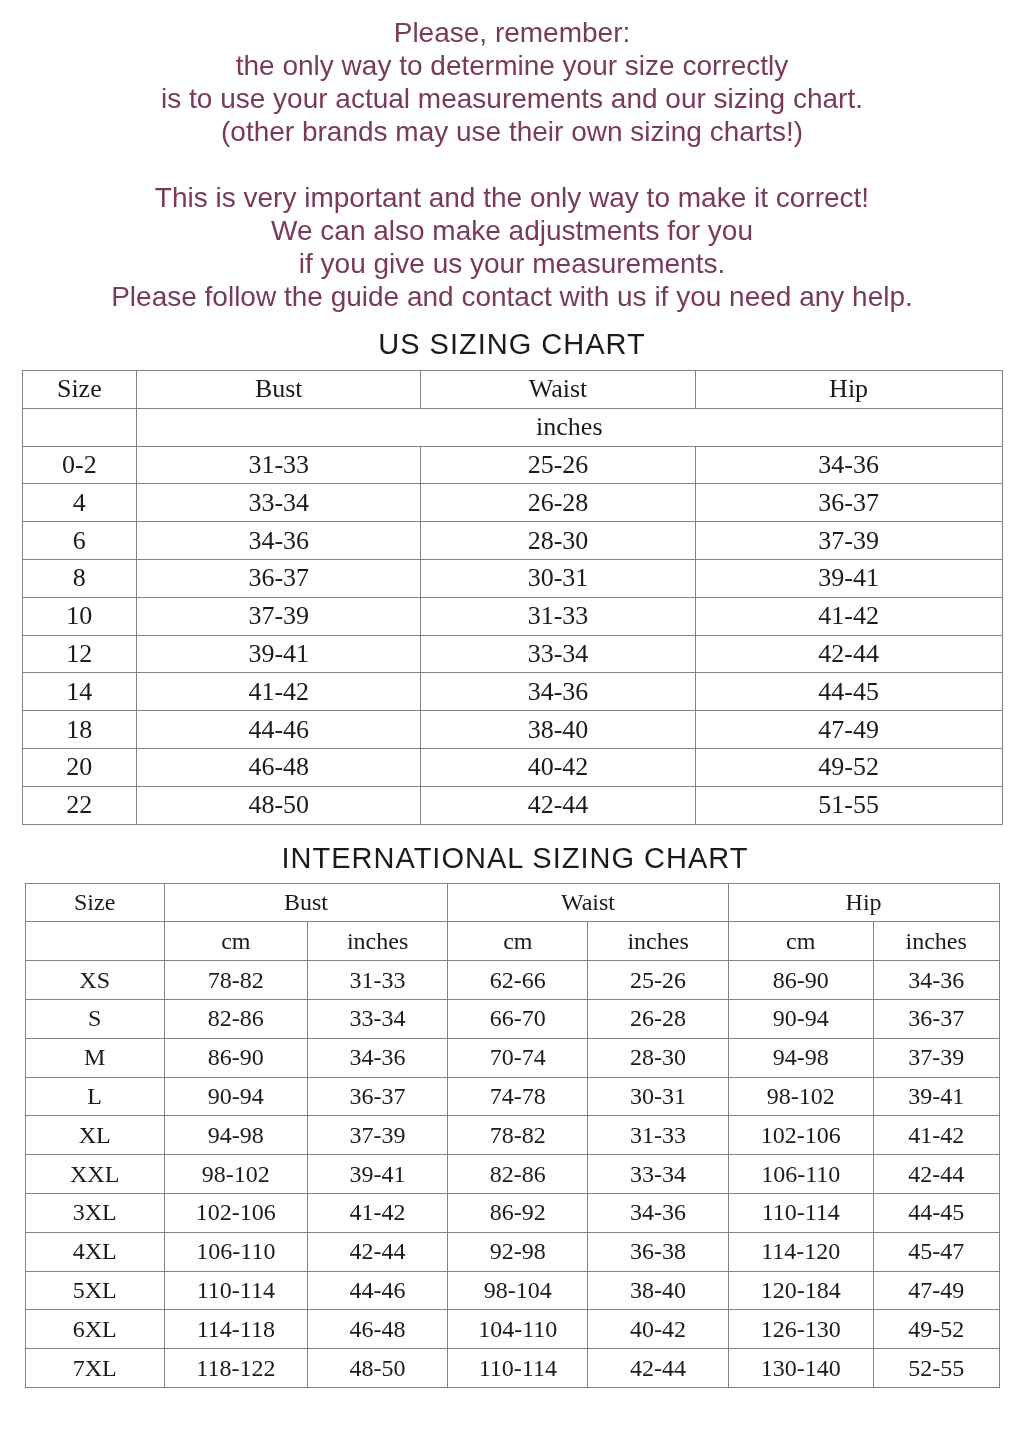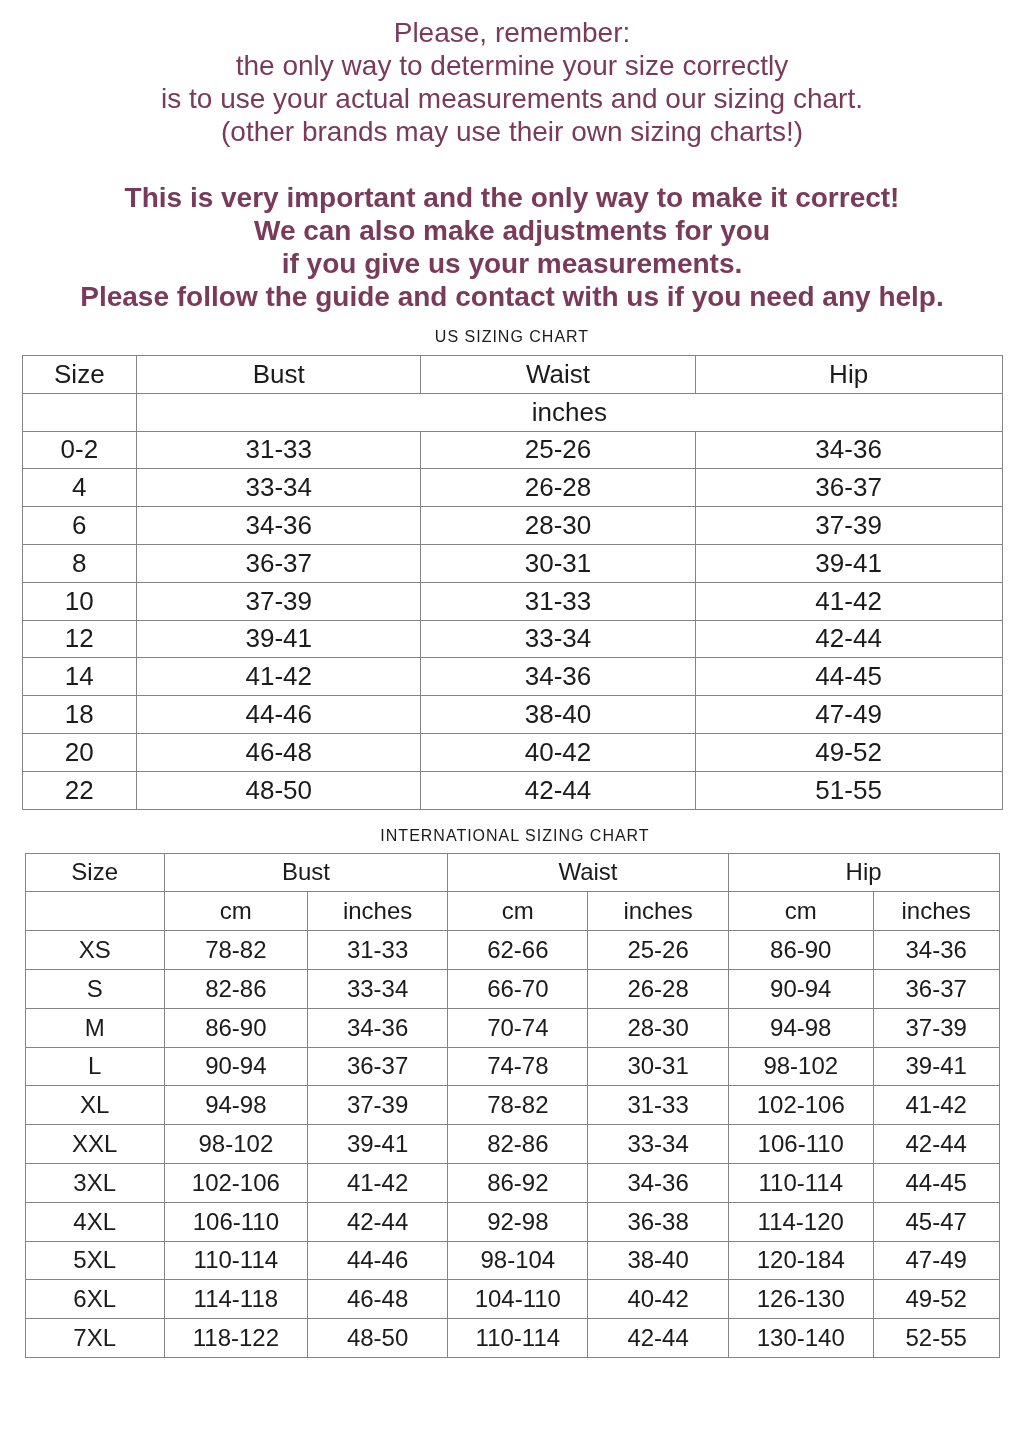--- a/index.html
+++ b/index.html
@@ -21,39 +21,40 @@
   }
   
   .intro {
     padding-top: 16px;
     text-align: center;
     color: var(--accent, #7a3a59);
     font-size: 28px;
     line-height: 33px;
   }
   .intro .para { margin: 0; }
-  .intro .para + .para { margin-top: 33px; font-weight: bold; }
+  .intro .para + .para { margin-top: 33px; }
   .intro .line { display: block; white-space: nowrap; }
 
   
   .chart-title {
     text-align: center;
     color: #1b1b1b;
-    font-size: 16px;
+    font-size: 29px;
     letter-spacing: 1px;
     white-space: nowrap;
   }
   .chart-title.us   { margin-top: 15px; margin-bottom: 9px; }
   .chart-title.intl { margin-top: 17px; margin-bottom: 8px; padding-left: 6px; }
 
   
   table {
     border-collapse: collapse;
     margin: 0 auto;
     table-layout: fixed;
+    font-family: Liberation Serif, serif;
   }
   th, td {
     border: 1px solid var(--border, #848484);
     text-align: center;
     vertical-align: middle;
     font-weight: 300;
     padding: 0;
     overflow: hidden;
     white-space: nowrap;
   }

